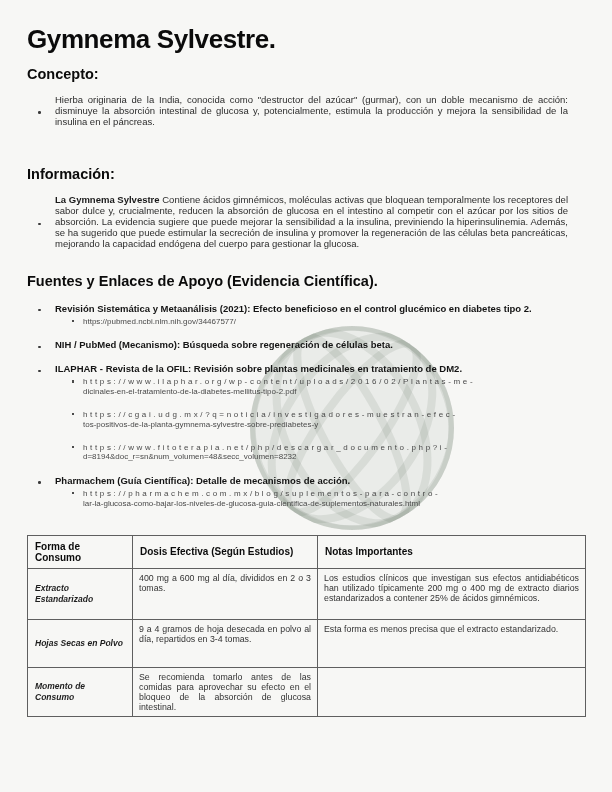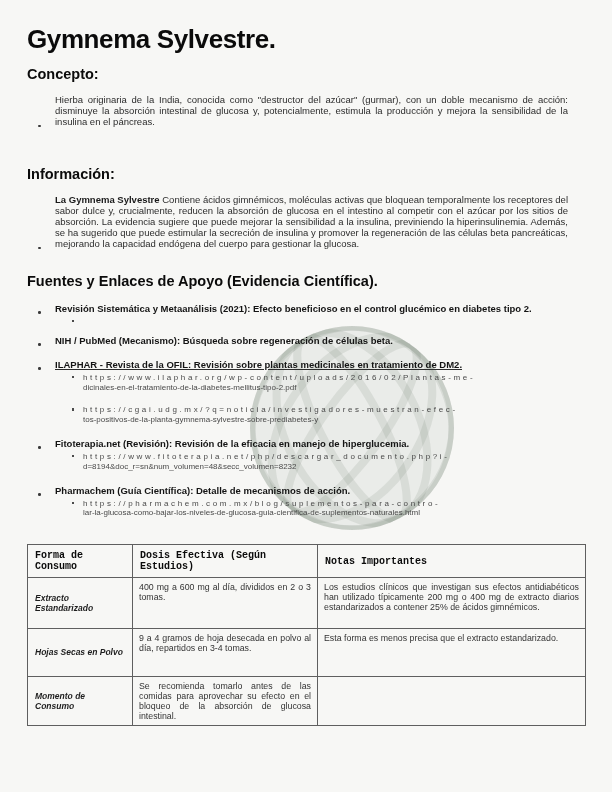--- a/index.html
+++ b/index.html
@@ -23,21 +23,21 @@
     letter-spacing:-0.4px; line-height:1; margin:2px 0 0 0;
   }
   .section-heading {
     font-size:14.5px; font-weight:800; color:#0b0b0b;
     line-height:1.05; margin:0;
   }
   .h-concepto { margin-top:15px; }
   .h-informacion { margin-top:40px; }
   .h-fuentes { margin-top:25px; }
 
-  .bullet-row { display:flex; align-items:flex-end; margin-top:12px; }
+  .bullet-row { display:flex; align-items:center; margin-top:12px; }
   .bullet-marker {
     flex:none; width:17px; margin-left:11px; padding-top:4px;
   }
   .bullet-marker .dot {
     display:block; width:2.6px; height:2.6px; border-radius:50%;
     background:#3a3a3a;
   }
   .bullet-text {
     flex:1; font-size:9.5px; line-height:11px;
     text-align:justify; color:#2c2c2c;
@@ -60,21 +60,21 @@
     margin-top:26px;
     width:558px;
     border-collapse:collapse;
     table-layout:fixed;
   }
   table.consumo th, table.consumo td {
     border:1px solid #5f5f5f;
   }
   table.consumo th {
     font-size:10px; font-weight:800; color:#0b0b0b;
-    text-align:left; padding:5px 4px 5px 7px;font-family:Liberation Mono, monospace;
+    text-align:left; padding:5px 4px 5px 7px;
   }
   table.consumo td {
     font-size:8.8px; line-height:10px; color:#333;
     padding:4px 6px; vertical-align:top; text-align:justify;
   }
   table.consumo td.col-forma {
     font-size:8.5px; font-weight:700; font-style:italic;
     vertical-align:middle; text-align:left; line-height:10.5px;
     padding-left:7px; color:#1d1d1d;
   }
@@ -132,34 +132,38 @@
     <div class="bullet-row" style="margin-top:0;">
       <span class="bullet-marker">
           <span class="dot"></span>
         </span>
       <div class="bullet-text source-title">Revisión Sistemática y Metaanálisis (2021): Efecto beneficioso en el control glucémico en diabetes tipo 2.</div>
     </div>
     <div class="sub-bullet-row">
       <span class="sub-bullet-marker">
           <span class="dot"></span>
         </span>
+      <div class="url-block">
+        <div class="url-line1">https://pubmed.ncbi.nlm.nih.gov/34467577/</div>
+        <div class="url-line2"></div>
+      </div>
     </div>
   </div>
 
   <div class="source-item">
     <div class="bullet-row" style="margin-top:8px;">
       <span class="bullet-marker">
           <span class="dot"></span>
         </span>
       <div class="bullet-text source-title">NIH / PubMed (Mecanismo): Búsqueda sobre regeneración de células beta.</div>
     </div>
   </div>
 
   <div class="source-item">
-    <div class="bullet-row" style="margin-top:0;text-decoration:underline;">
+    <div class="bullet-row" style="margin-top:0;">
       <span class="bullet-marker">
           <span class="dot"></span>
         </span>
       <div class="bullet-text source-title">ILAPHAR - Revista de la OFIL: Revisión sobre plantas medicinales en tratamiento de DM2.</div>
     </div>
     <div class="sub-bullet-row">
       <span class="sub-bullet-marker">
           <span class="dot"></span>
         </span>
       <div class="url-block">
@@ -175,26 +179,20 @@
           <span class="dot"></span>
         </span>
       <div class="url-block">
         <div class="url-line1 spaced">https://cgai.udg.mx/?q=noticia/investigadores-muestran-efec-</div>
         <div class="url-line2">tos-positivos-de-la-planta-gymnema-sylvestre-sobre-prediabetes-y</div>
       </div>
     </div>
   </div>
 
   <div class="source-item">
-    <div class="bullet-row" style="margin-top:0;">
-      <span class="bullet-marker">
-          <span class="dot"></span>
-        </span>
-      <div class="bullet-text source-title">Fitoterapia.net (Revisión): Revisión de la eficacia en manejo de hiperglucemia.</div>
-    </div>
     <div class="sub-bullet-row">
       <span class="sub-bullet-marker">
           <span class="dot"></span>
         </span>
       <div class="url-block">
         <div class="url-line1 spaced">https://www.fitoterapia.net/php/descargar_documento.php?i-</div>
         <div class="url-line2">d=8194&amp;doc_r=sn&amp;num_volumen=48&amp;secc_volumen=8232</div>
       </div>
     </div>
   </div>

